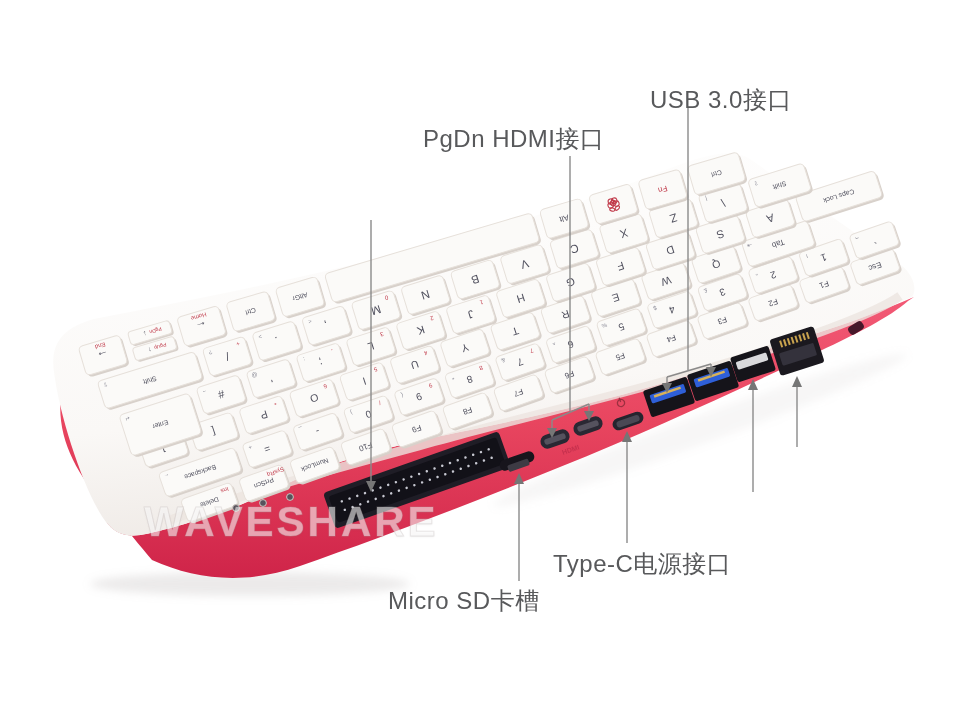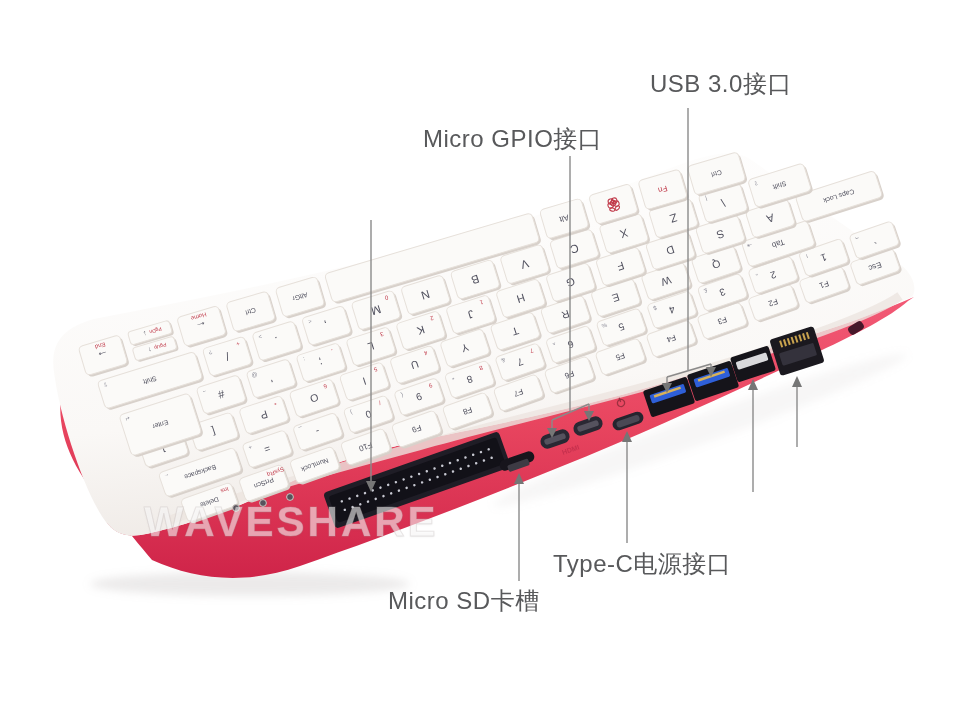--- a/index.html
+++ b/index.html
@@ -820,17 +820,17 @@
       <line class="leader" x1="627" y1="543" x2="627" y2="442"></line>
       <path class="ahead" d="M622,442 h10 l-5,-11 z"></path>
 
       <line class="leader" x1="519" y1="581" x2="519" y2="484"></line>
       <path class="ahead" d="M514,484 h10 l-5,-11 z"></path>
     </g>
   </svg>
 
   <div class="watermark">WAVESHARE</div>
 
-  <div class="callout" style="left:423px;top:123px;">Micro GPIO接口</div>
-  <div class="callout" style="left:650px;top:68px;">USB 3.0接口</div>
+  <div class="callout" style="left:423px;top:123px;">PgDn HDMI接口</div>
+  <div class="callout" style="left:650px;top:84px;">USB 3.0接口</div>
   <div class="callout" style="left:388px;top:585px;">Micro SD卡槽</div>
   <div class="callout" style="left:553px;top:548px;">Type-C电源接口</div>
 </div>
 
 </body></html>

